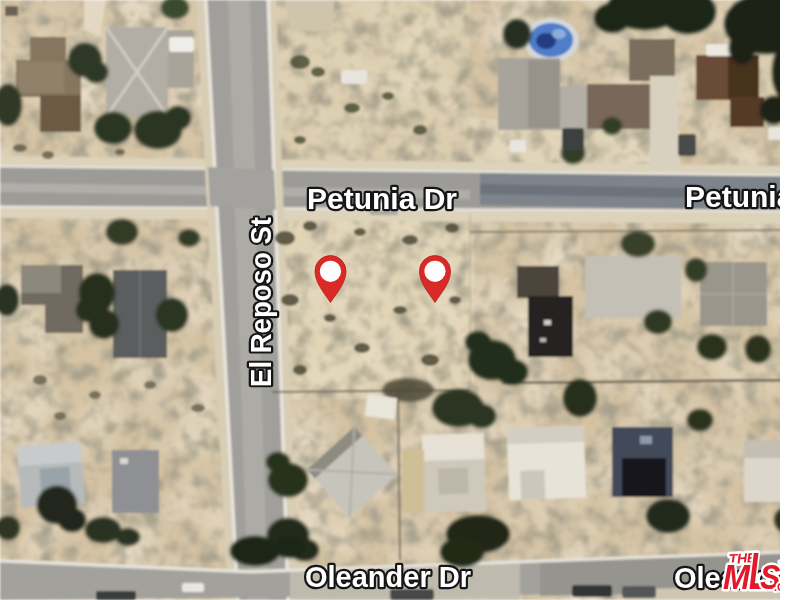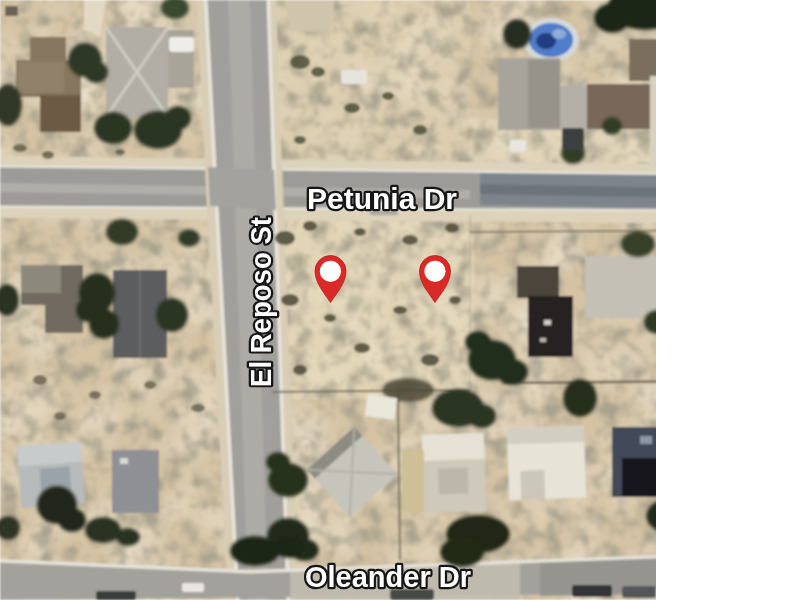--- a/index.html
+++ b/index.html
@@ -1,16 +1,16 @@
 <!DOCTYPE html>
 <html><head>
 <meta charset="utf-8">
 <style>
   html,body{margin:0;padding:0;background:#fff;}
-  .wrap{width:656px;height:600px;overflow:hidden;position:relative;font-family:"Liberation Sans",sans-serif;}
+  .wrap{width:780px;height:600px;overflow:hidden;position:relative;font-family:"Liberation Sans",sans-serif;}
   svg{display:block;}
 </style>
 </head>
 <body>
 <div class="wrap">
 <svg width="800" height="600" viewBox="0 0 800 600">
 <defs>
   <filter id="soft" x="-5%" y="-5%" width="110%" height="110%">
           <feGaussianBlur stdDeviation="1.25"></feGaussianBlur>
         </filter>

